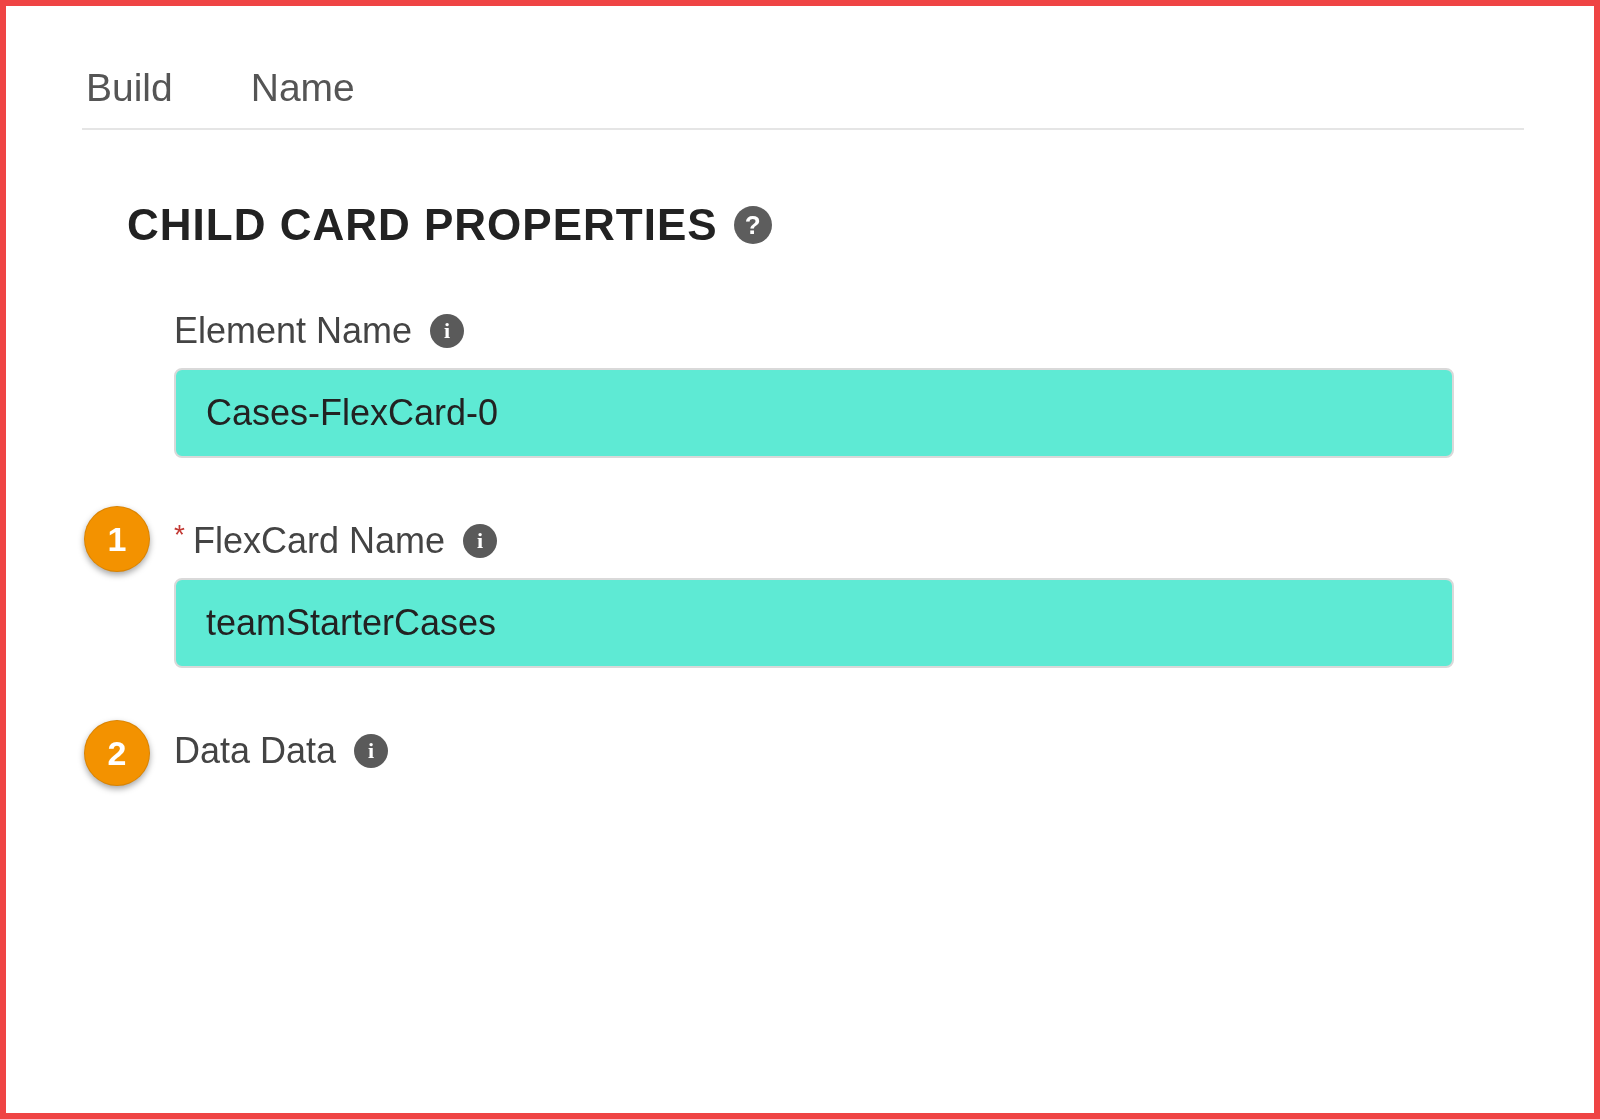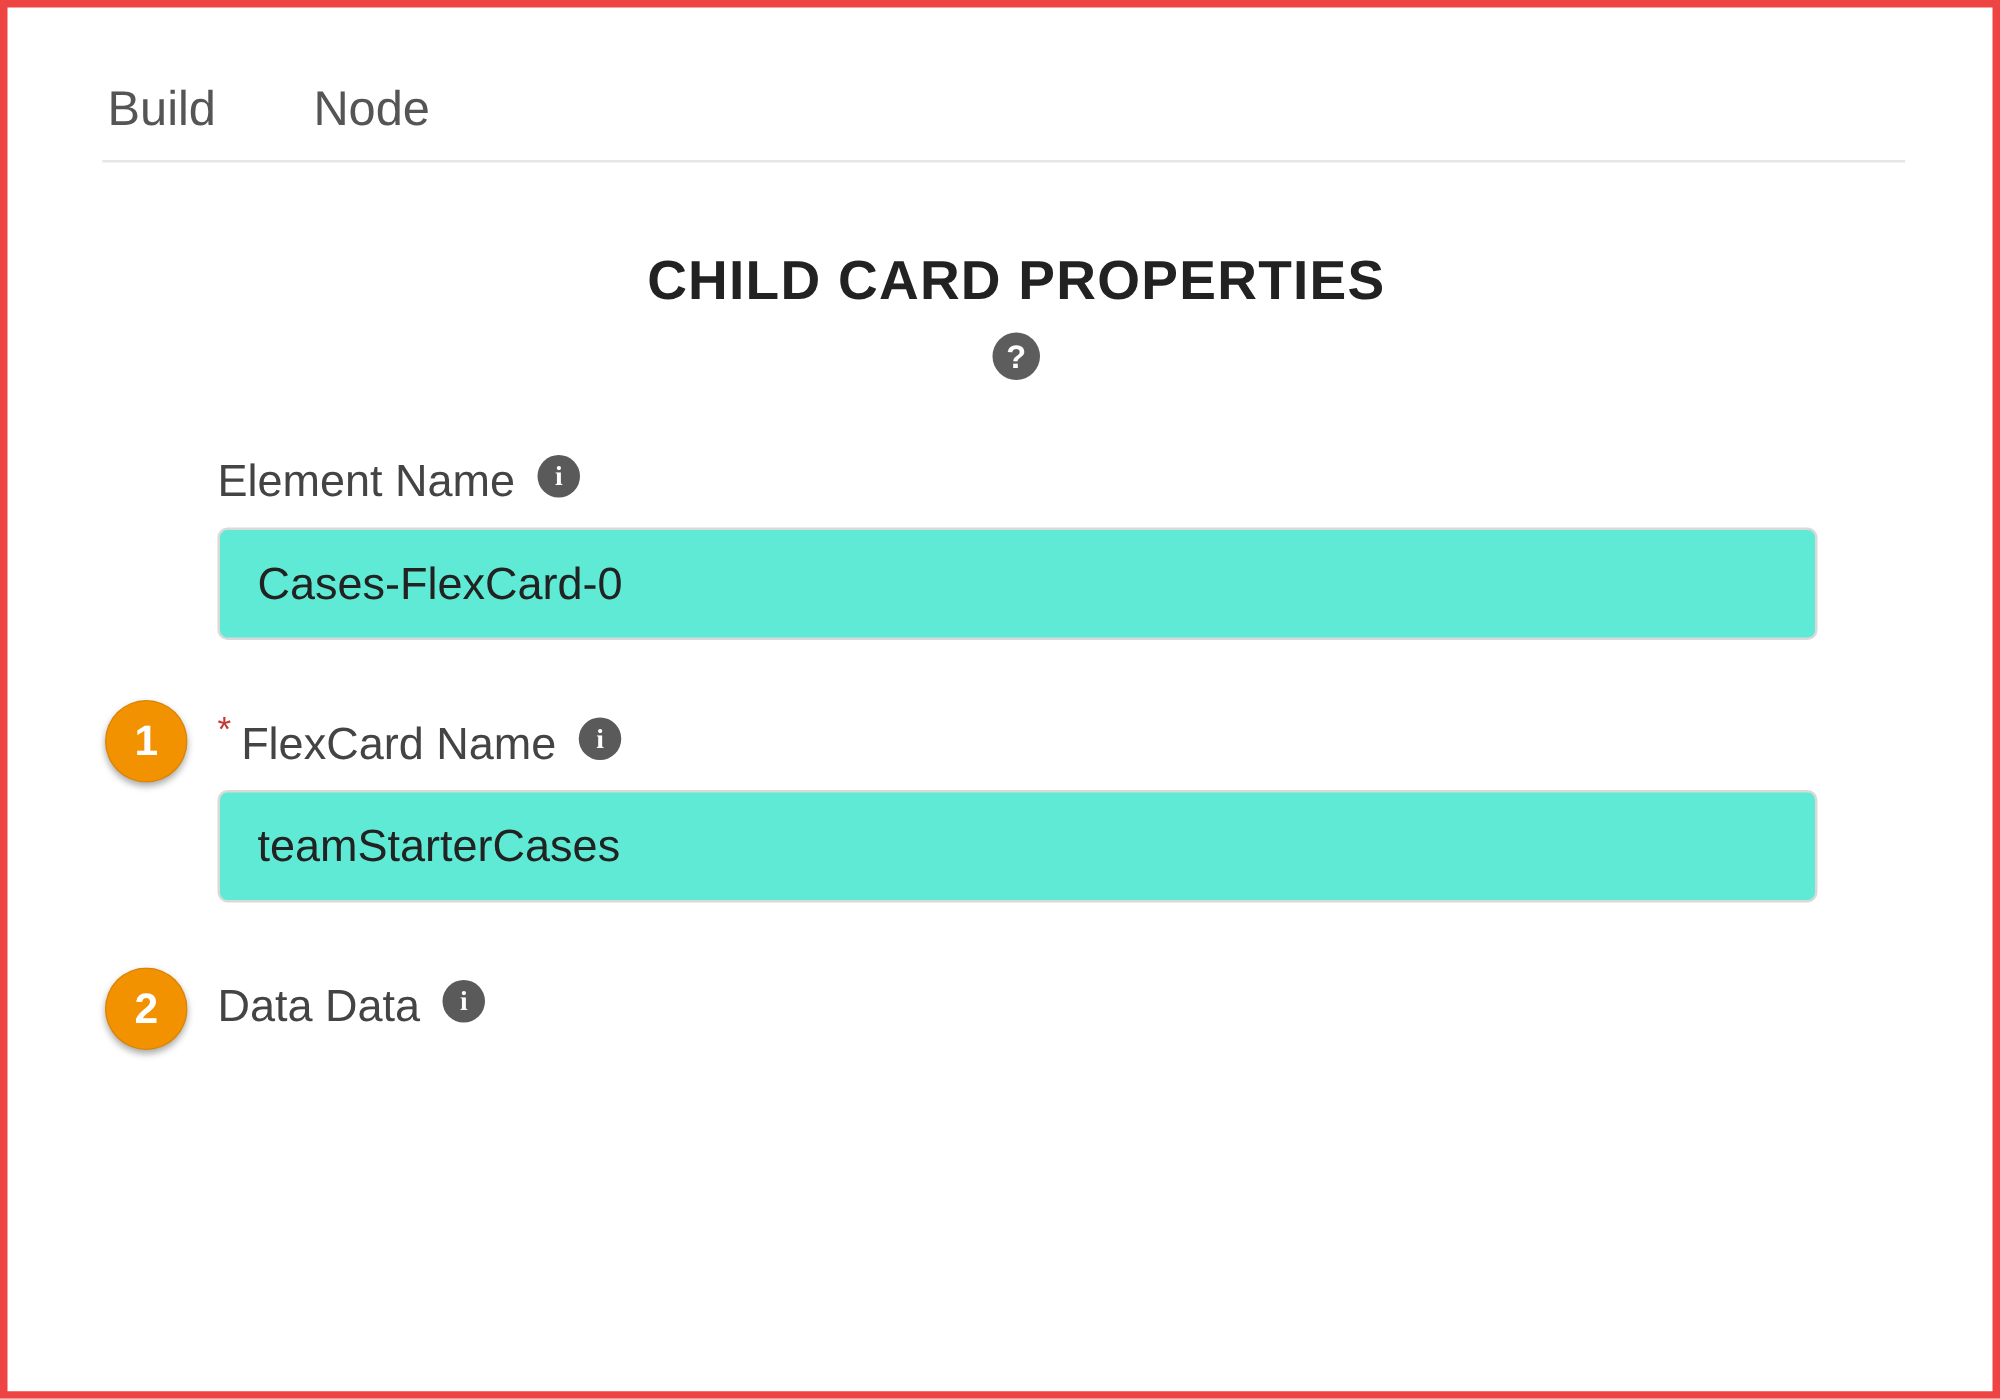--- a/index.html
+++ b/index.html
@@ -45,23 +45,22 @@
       right: -6px;
       bottom: -2px;
       height: 8px;
       background: #0070d2;
     }
     
     .section-heading {
       display: flex;
       align-items: center;
       gap: 16px;
-      margin-left: 20px;
+      margin-left: 45px;
       margin-bottom: 60px;
-      flex-direction: column;
     }
     .section-heading h2 {
       font-size: 44px;
       font-weight: 700;
       letter-spacing: 1px;
       color: #222;
     }
     .help-icon {
       width: 38px;
       height: 38px;
@@ -94,21 +93,21 @@
     .form-area {
       margin-left: 92px;
       position: relative;
     }
     .field-group {
       margin-bottom: 62px;
       position: relative;
     }
     .field-label-row {
       display: flex;
-      align-items: flex-start;
+      align-items: center;
       gap: 18px;
       margin-bottom: 16px;
     }
     .field-label-row .req {
       color: #c23934;
       font-size: 28px;
       margin-right: -10px;
       position: relative;
       top: -6px;
     }
@@ -146,21 +145,21 @@
     .badge-1 { top: -14px; }
     .badge-2 { top: -10px; }
   </style>
 </head>
 <body>
 
 <div class="outer-frame">
 
   <div class="tabs">
     <div class="tab-item">Build</div>
-    <div class="tab-item">Node</div>
+    <div class="tab-item">Name</div>
   </div>
 
   <div class="section-heading">
     <h2>CHILD CARD PROPERTIES</h2>
     <span class="help-icon">?</span>
   </div>
 
   <div class="form-area">
 
     <div class="field-group">

